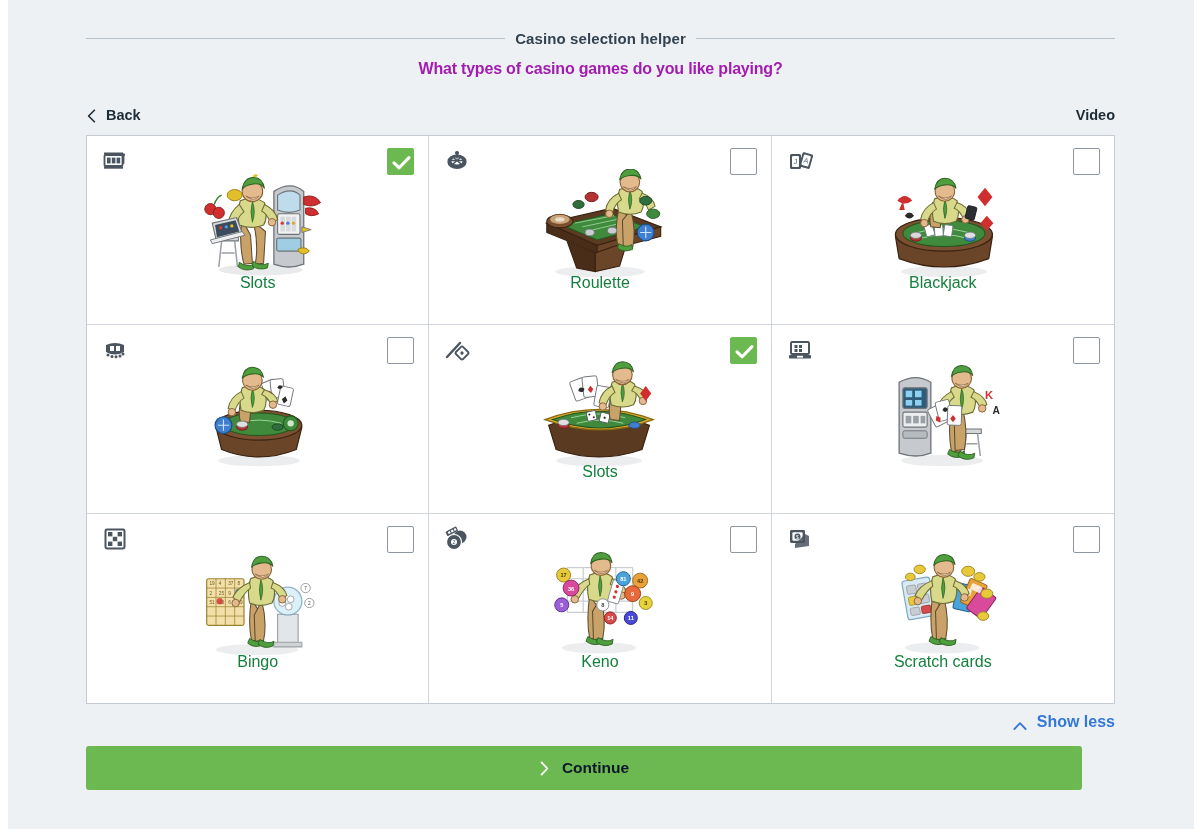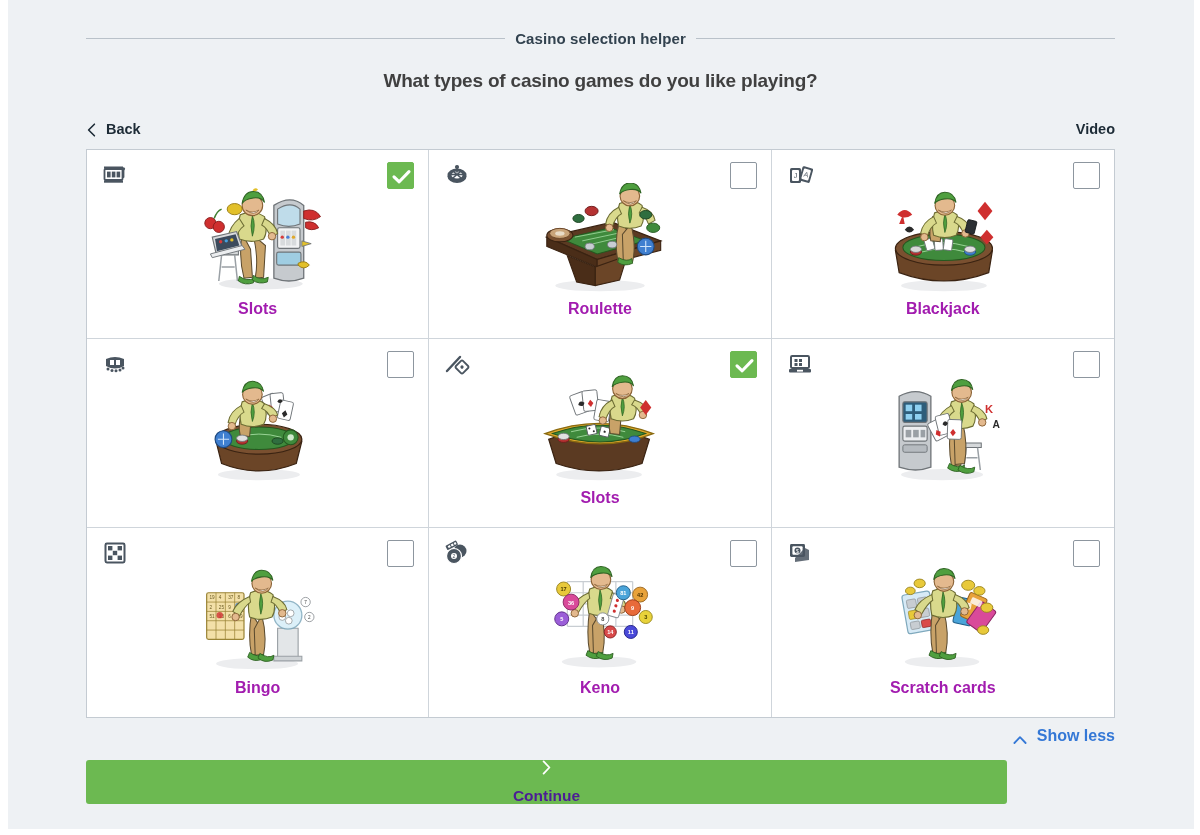--- a/index.html
+++ b/index.html
@@ -41,22 +41,22 @@
     margin-top: 30px;
   }
   .hdr .rule { flex: 1 1 auto; height: 1px; background: #b9c1c9; }
   .hdr .hdr-title {
     font-size: 15px; font-weight: bold; color: #32424f;
     white-space: nowrap; letter-spacing: .1px;
   }
 
   .question {
     text-align: center;
-    font-size: 19px; font-weight: bold; color: #404040;
-    margin-top: 23px;
+    font-size: 16px; font-weight: bold; color: #a21caf;
+    margin-top: 13px;
     letter-spacing: -.2px;
   }
 
   
   .navrow {
     display: flex; align-items: center; justify-content: space-between;
     margin-top: 27px; height: 20px;
   }
   .back-btn {
     display: flex; align-items: flex-end; gap: 9px;
@@ -114,49 +114,48 @@
   .cbox.on .tick { display: block; width: 27px; height: 27px; }
 
   .art {
     position: absolute; left: 0; right: 0; top: 30px;
     height: 118px;
     display: flex; align-items: center; justify-content: center;
   }
   .art svg { display: block; }
 
   .card-label {
-    position: absolute; left: 0; right: 0; bottom: 20px;
+    position: absolute; left: 0; right: 0; bottom: 32px;
     text-align: center;
-    font-size: 16px; font-weight: bold; color: #a21caf;
+    font-size: 16px; font-weight: normal; color: #15803d;
   }
 
   
   .showless-row {
     display: flex; justify-content: flex-end;
     margin-top: 9px;
   }
   .showless {
     display: flex; align-items: center; gap: 10px;
     color: #3478d6; font-size: 16px; font-weight: bold;
     cursor: pointer; background: none; border: none; padding: 0;
     font-family: "Liberation Sans", sans-serif;
   }
   .showless .chev { display: block; width: 14px; height: 10px; }
 
   
   .continue {
     margin-top: 15px;
-    width: 921px; height: 44px;
+    width: 996px; height: 44px;
     background: #6cb951;
     border: none; border-radius: 3px;
-    color: #4c1d95; font-size: 15.5px; font-weight: bold;
+    color: #0f172a; font-size: 15.5px; font-weight: bold;
     display: flex; align-items: center; justify-content: center; gap: 12px;
     cursor: pointer;
     font-family: "Liberation Sans", sans-serif;
-    flex-direction: column;
   }
   .continue .chev { display: block; width: 11px; height: 15px; }
 </style>
 </head>
 <body>
 
 <div id="app">
 
   <div class="edge-left"></div>
   <div class="edge-right"></div>

